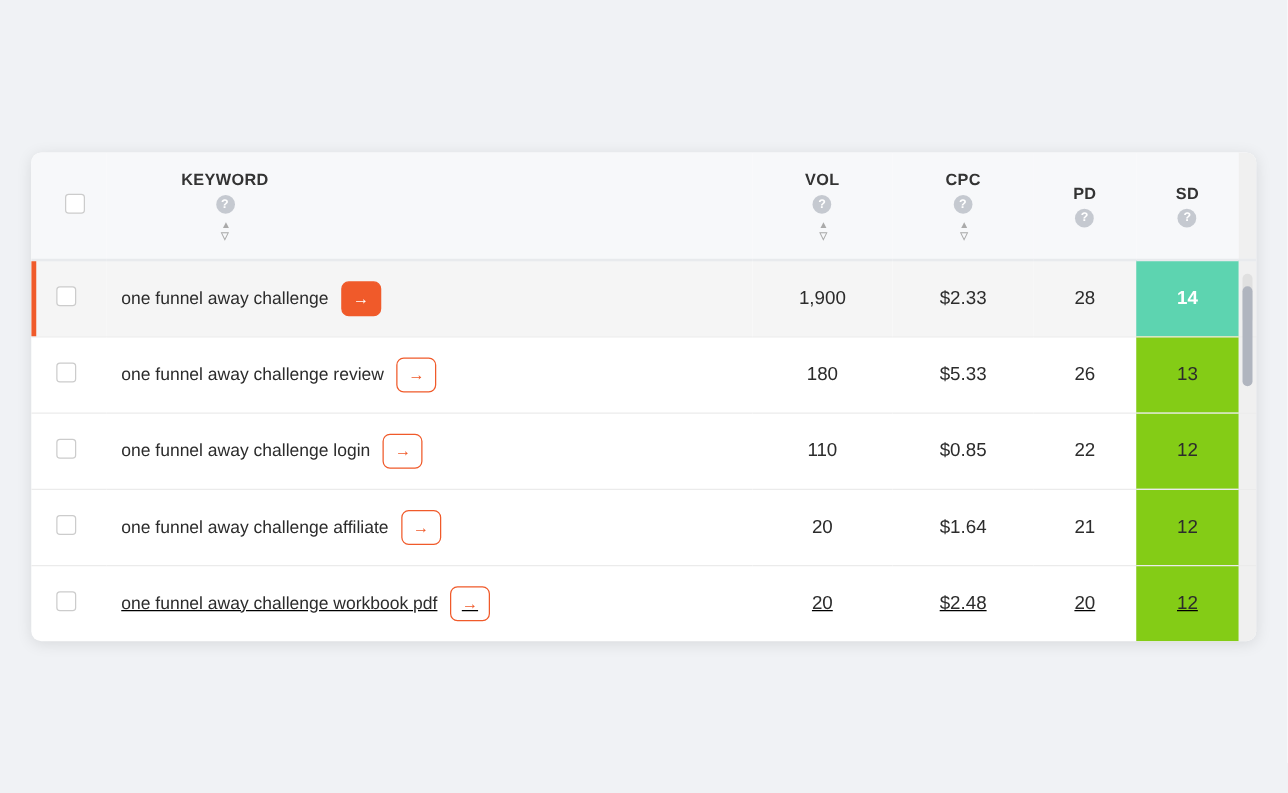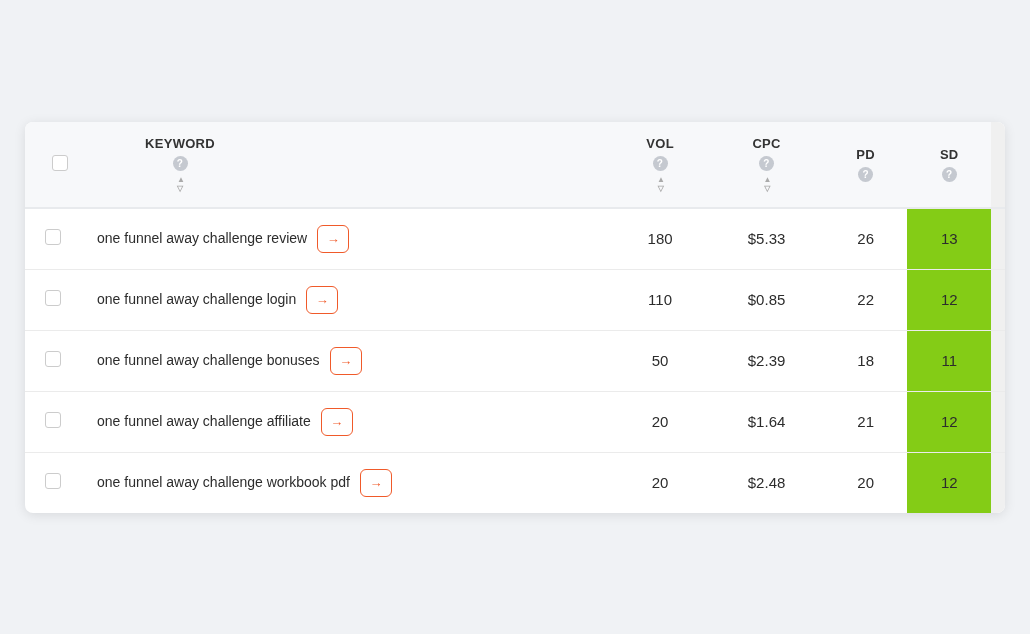--- a/index.html
+++ b/index.html
@@ -66,20 +66,21 @@
     .sort-icons span {
       font-size: 8px;
       color: #aaa;
       line-height: 1;
     }
     tbody tr {
       border-bottom: 1px solid #ebebeb;
     }
     tbody tr:last-child {
       border-bottom: none;
+      text-decoration: underline;
     }
     tbody tr.highlighted {
       background: #f5f5f5;
     }
     .row-checkbox-cell {
       width: 60px;
       padding: 16px 10px 16px 20px;
       vertical-align: top;
       padding-top: 20px;
     }
@@ -212,20 +213,38 @@
         <th>
           <div class="th-inner">
             <span>SD</span>
             <span class="info-icon">?</span>
           </div>
         </th>
         <th style="width:14px; background:#f0f0f0; padding:0;"></th>
       </tr>
     </thead>
     <tbody id="table-body">
+    <tr class="highlighted">
+          <td class="row-checkbox-cell" style="position: relative;"><div class="left-border-accent"></div><div class="checkbox"></div></td>
+          <td class="keyword-cell">
+            <div class="keyword-content">
+              <span class="keyword-text">one funnel away challenge</span>
+              <div class="arrow-btn filled">→</div>
+            </div>
+          </td>
+          <td class="data-cell">1,900</td>
+          <td class="data-cell">$2.33</td>
+          <td class="data-cell">28</td>
+          <td class="sd-cell green-dark">14</td>
+          <td style="width: 14px; background: rgb(240, 240, 240);">
+            <div style="width:8px;height:100%;background:#e0e0e0;border-radius:4px;margin:0 auto;position:relative;min-height:40px;">
+      <div style="width:8px;height:80px;background:#b0b5bf;border-radius:4px;position:absolute;top:10px;"></div>
+    </div>
+          </td>
+        </tr>
         <tr>
           <td class="row-checkbox-cell" style="position: relative;"><div class="checkbox"></div></td>
           <td class="keyword-cell">
             <div class="keyword-content">
               <span class="keyword-text">one funnel away challenge review</span>
               <div class="arrow-btn">→</div>
             </div>
           </td>
           <td class="data-cell">180</td>
           <td class="data-cell">$5.33</td>
@@ -244,34 +263,20 @@
           <td class="data-cell">110</td>
           <td class="data-cell">$0.85</td>
           <td class="data-cell">22</td>
           <td class="sd-cell green-light">12</td>
           <td style="width: 14px; background: rgb(240, 240, 240);"></td>
         </tr>
         <tr>
           <td class="row-checkbox-cell" style="position: relative;"><div class="checkbox"></div></td>
           <td class="keyword-cell">
             <div class="keyword-content">
-              <span class="keyword-text">one funnel away challenge bonuses</span>
-              <div class="arrow-btn">→</div>
-            </div>
-          </td>
-          <td class="data-cell">50</td>
-          <td class="data-cell">$2.39</td>
-          <td class="data-cell">18</td>
-          <td class="sd-cell green-light">11</td>
-          <td style="width: 14px; background: rgb(240, 240, 240);"></td>
-        </tr>
-        <tr>
-          <td class="row-checkbox-cell" style="position: relative;"><div class="checkbox"></div></td>
-          <td class="keyword-cell">
-            <div class="keyword-content">
               <span class="keyword-text">one funnel away challenge affiliate</span>
               <div class="arrow-btn">→</div>
             </div>
           </td>
           <td class="data-cell">20</td>
           <td class="data-cell">$1.64</td>
           <td class="data-cell">21</td>
           <td class="sd-cell green-light">12</td>
           <td style="width: 14px; background: rgb(240, 240, 240);"></td>
         </tr>

